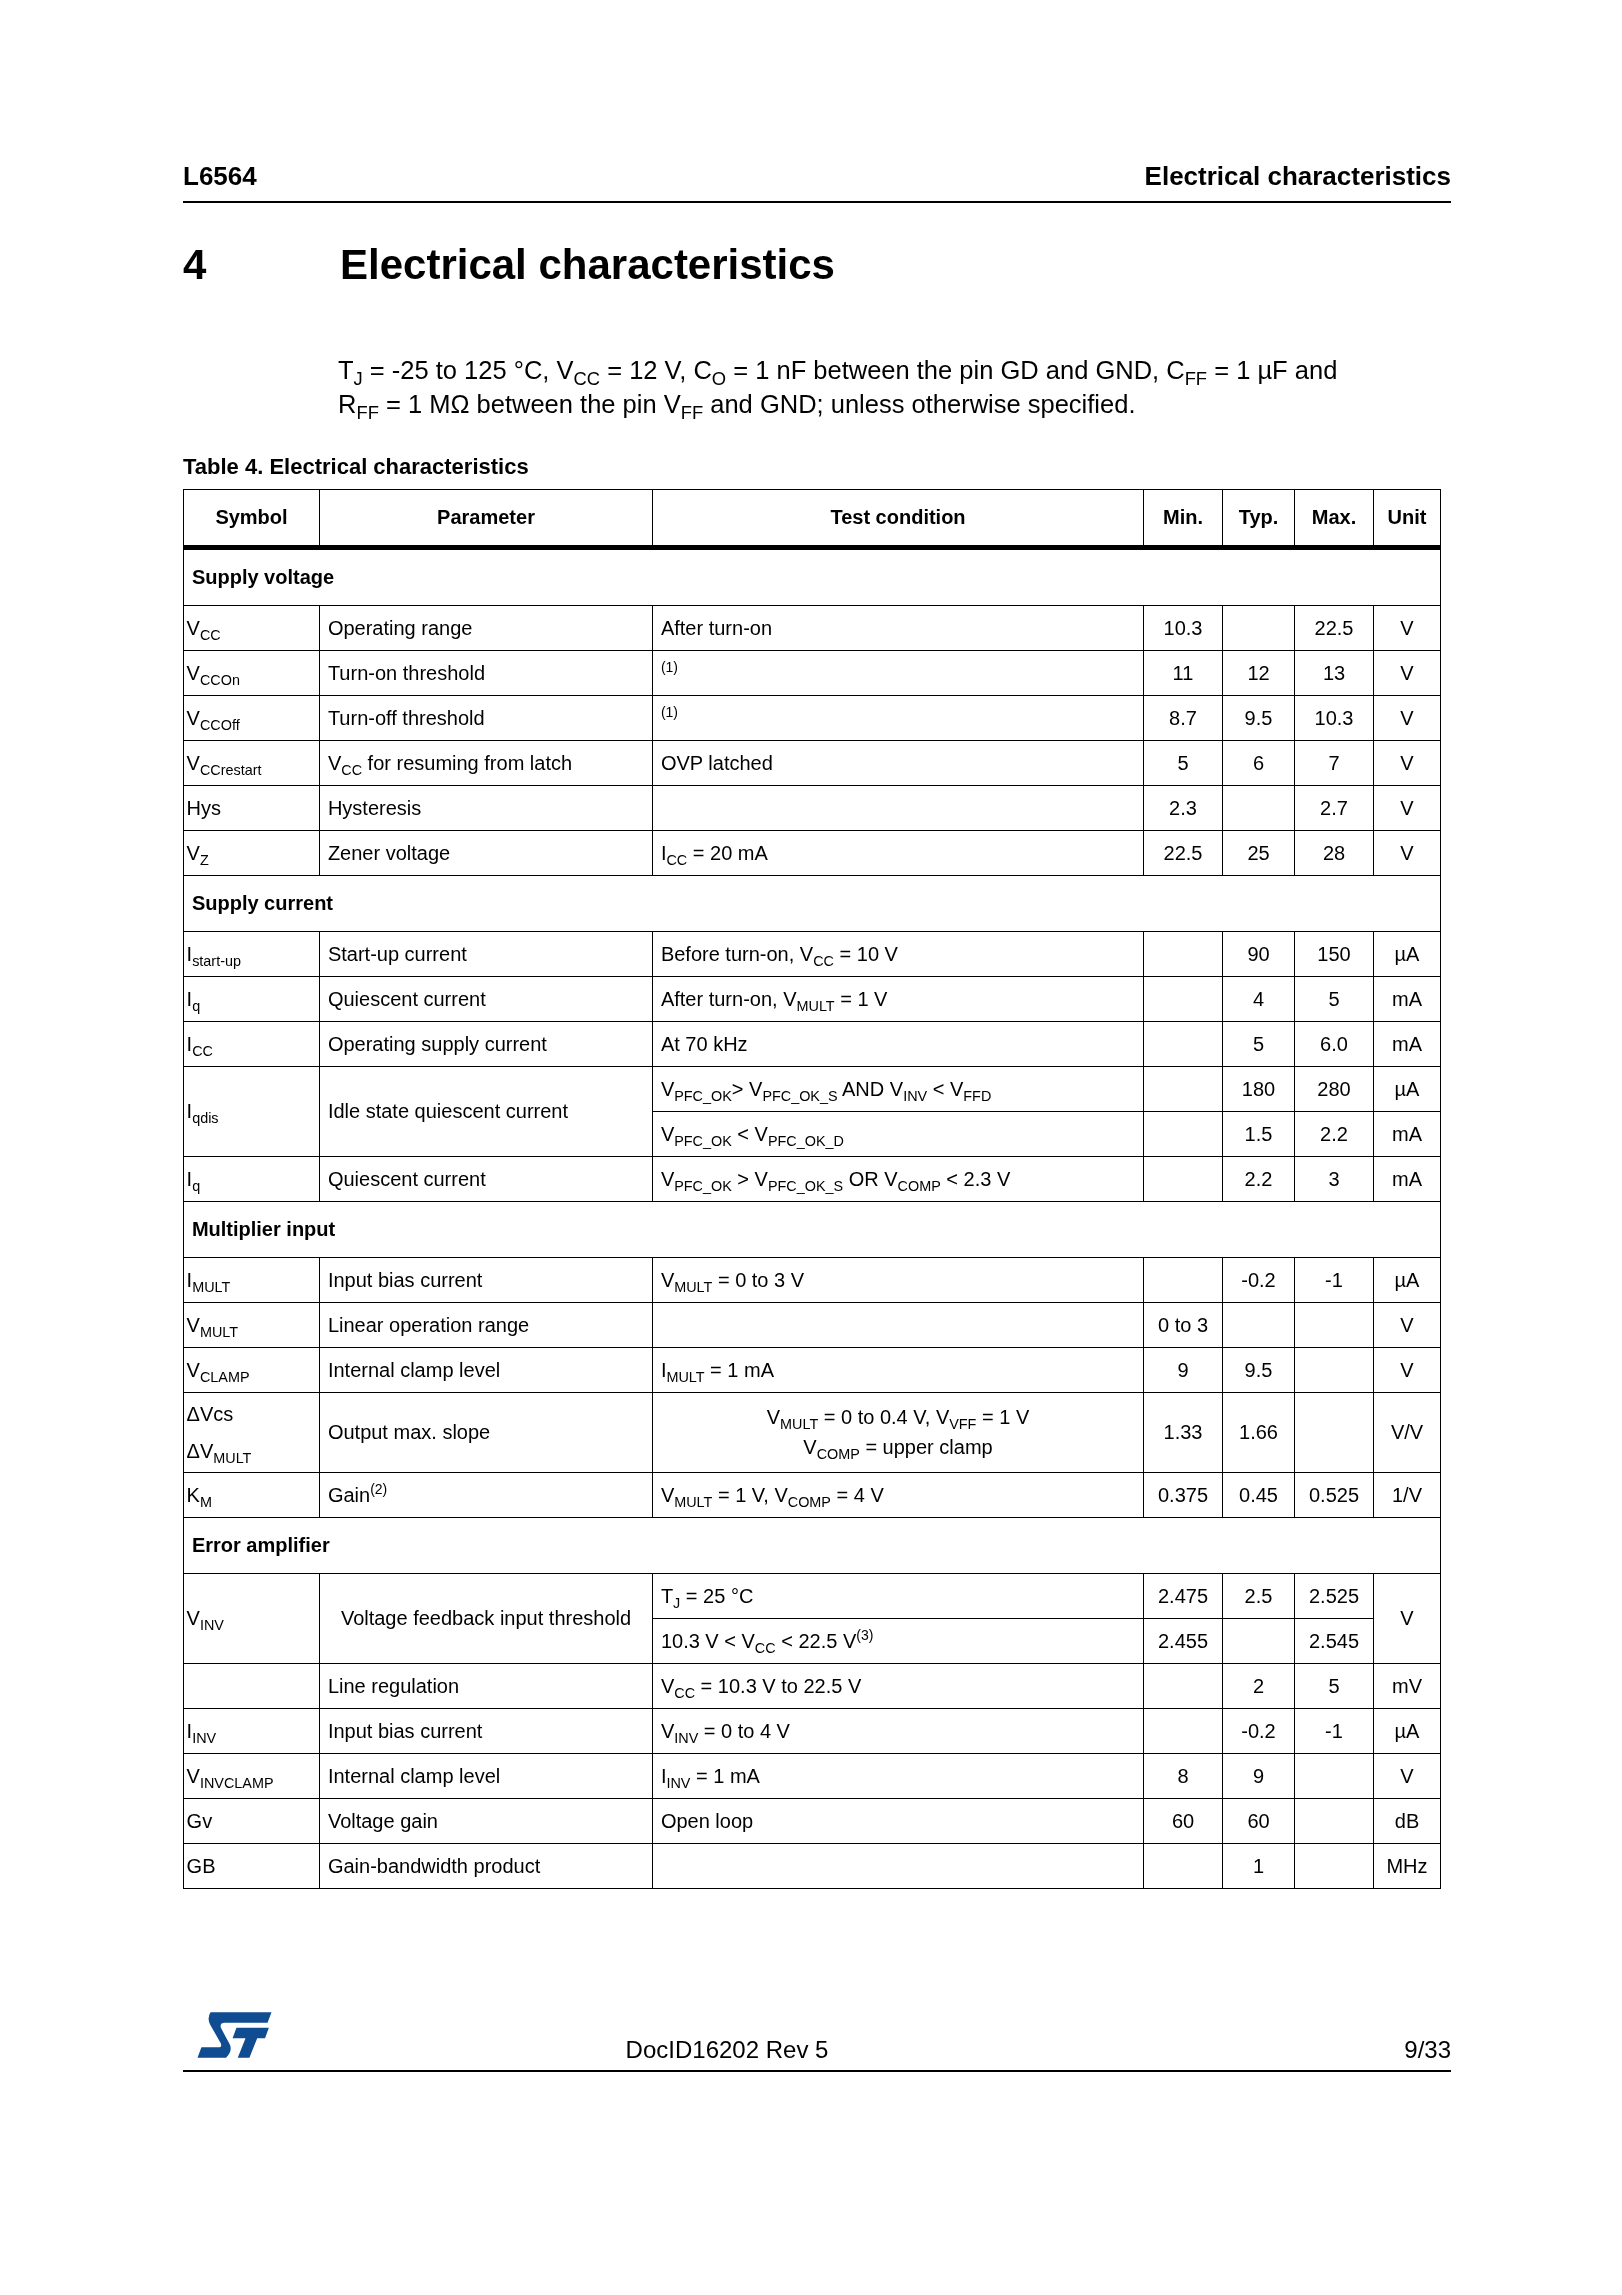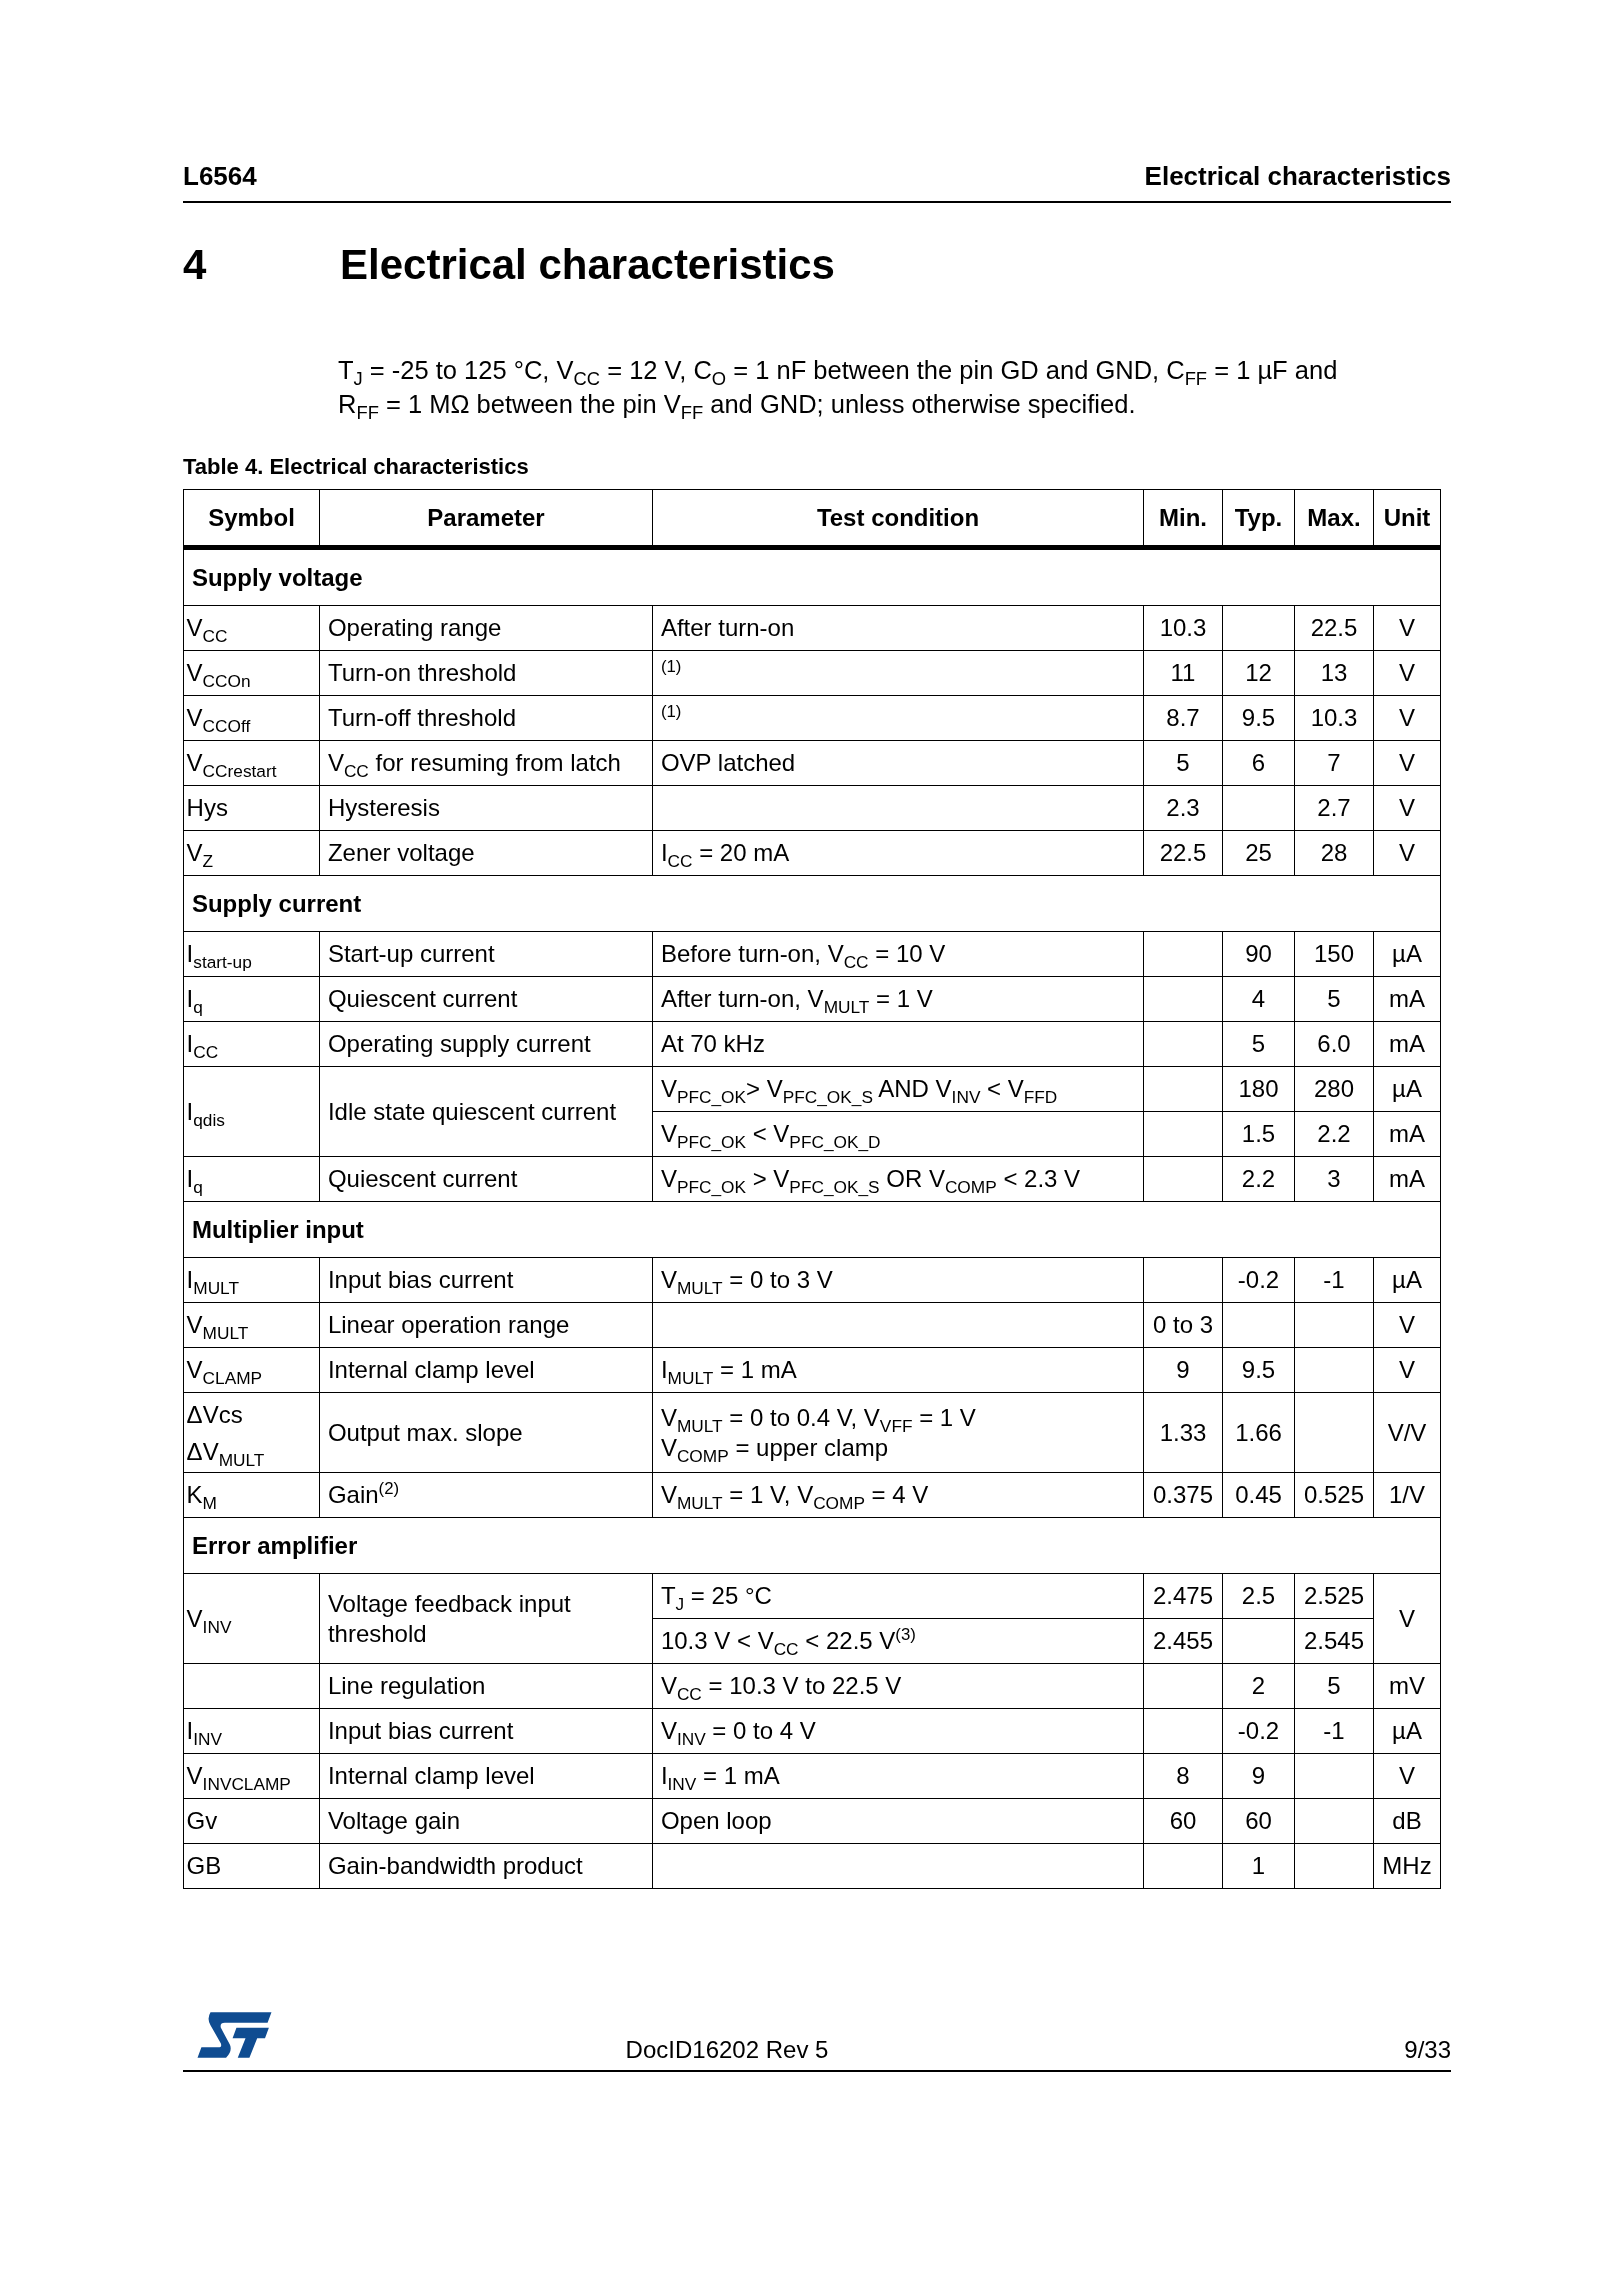--- a/index.html
+++ b/index.html
@@ -23,36 +23,36 @@
   
   #intro { left: 338px; top: 353px; width: 1112px; font-size: 25.5px; line-height: 34px; }
 
   
   #caption { left: 183px; width: 1256px; top: 454px; text-align: left; font-size: 22px; font-weight: bold; }
 
   
   #tbl {
     position: absolute; left: 183px; top: 489px; width: 1257px;
     border-collapse: collapse; table-layout: fixed;
-    font-size: 24px;
+    font-size: 20px;
     padding-left: 44px;
   }
   #tbl td, #tbl th {
     border: 1.3px solid #000; padding: 0 7.9px; vertical-align: middle;
     white-space: nowrap; overflow: visible;
   }
   #tbl th { font-weight: bold; text-align: center; height: 55px; }
   #tbl thead tr { border-bottom: 5.2px solid #000; }
   #tbl thead th { border-bottom: 5.2px solid #000; }
   #tbl tr.sec td { height: 55px; font-weight: bold; text-align: left; padding-left: 7.9px; }
   #tbl tr.row td { height: 44px; }
   #tbl td.sym { text-align: left; padding: 0 2.6px; }
   #tbl td.par, #tbl td.cond { text-align: left; }
   #tbl td.num { text-align: center; padding: 0 2.6px; }
-  #tbl td.wrap { white-space: normal; line-height: 29.4px; }
+  #tbl td.wrap { white-space: normal; line-height: 29.4px; text-align: center; }
   #tbl tr.tall td { height: 79px; }
   .sym-stack { display: block; line-height: 37px; }
 
   
   #logo { left: 196px; top: 2011px; width: 77px; height: 48px; }
   #ftr-center { left: 0; width: 1454px; top: 2036px; text-align: center; font-size: 24px; }
   #ftr-right { right: 171px; top: 2036px; font-size: 24px; }
   #ftr-rule { left: 183px; top: 2070px; width: 1268px; height: 2px; background: #000; }
 </style>
 </head>

